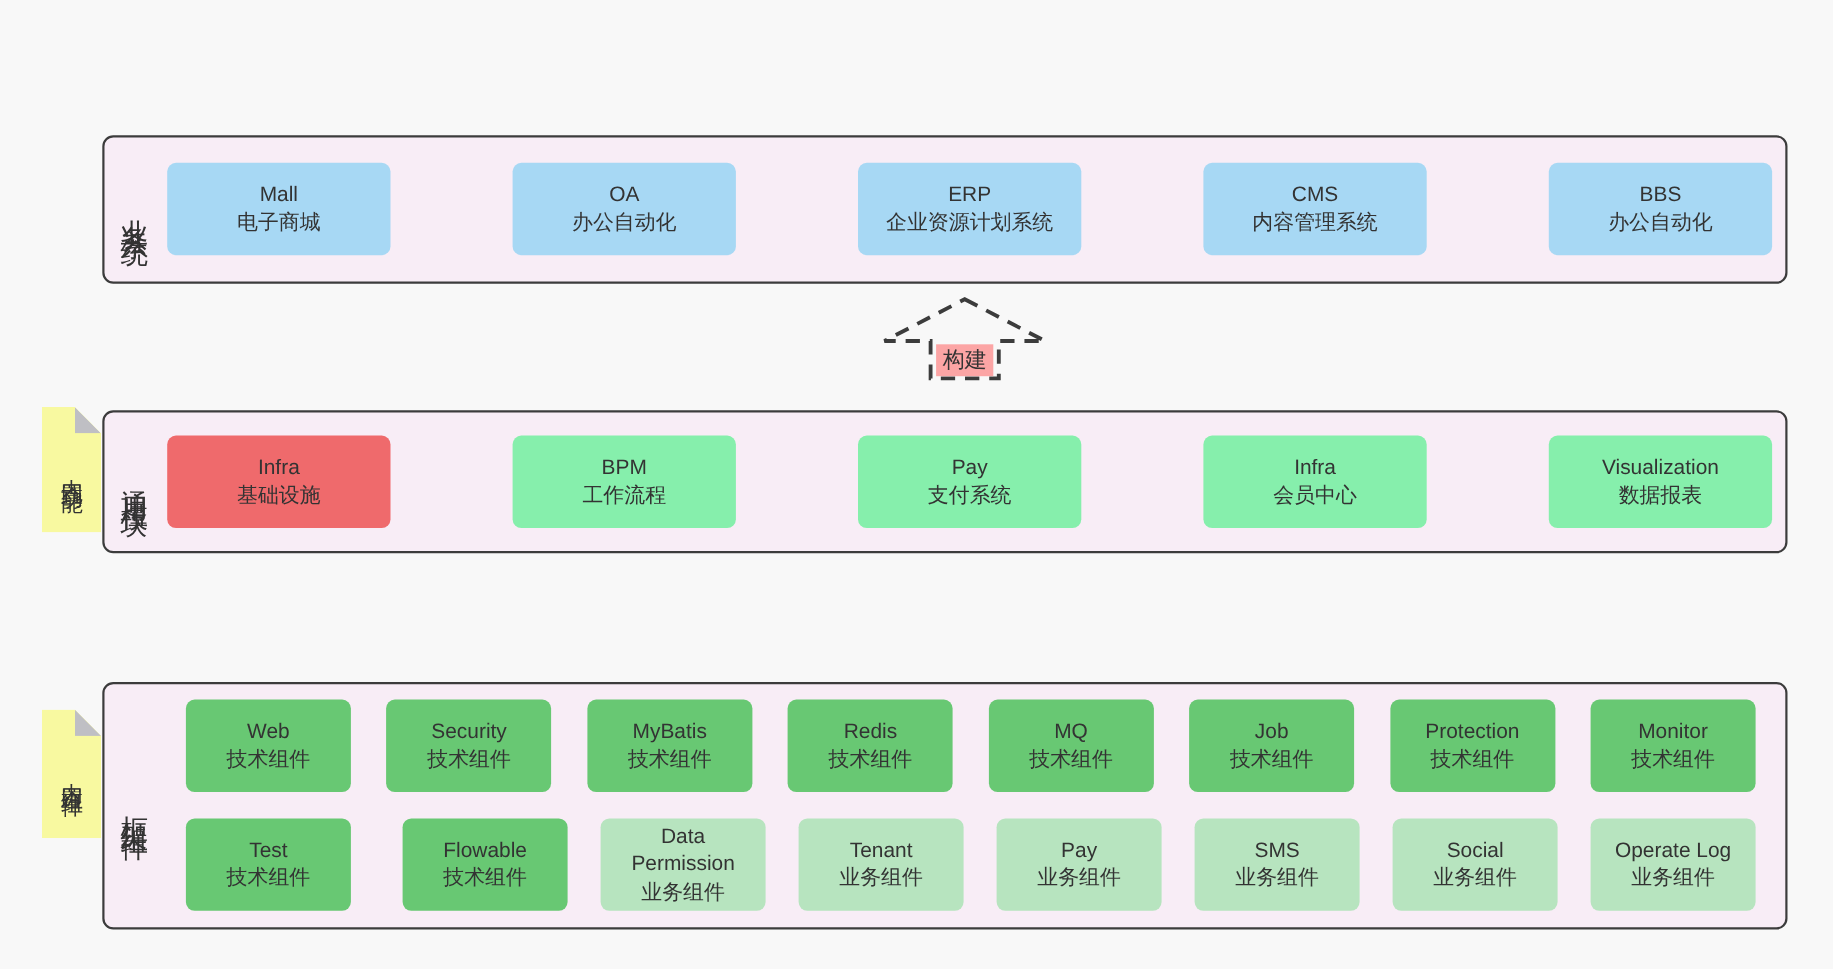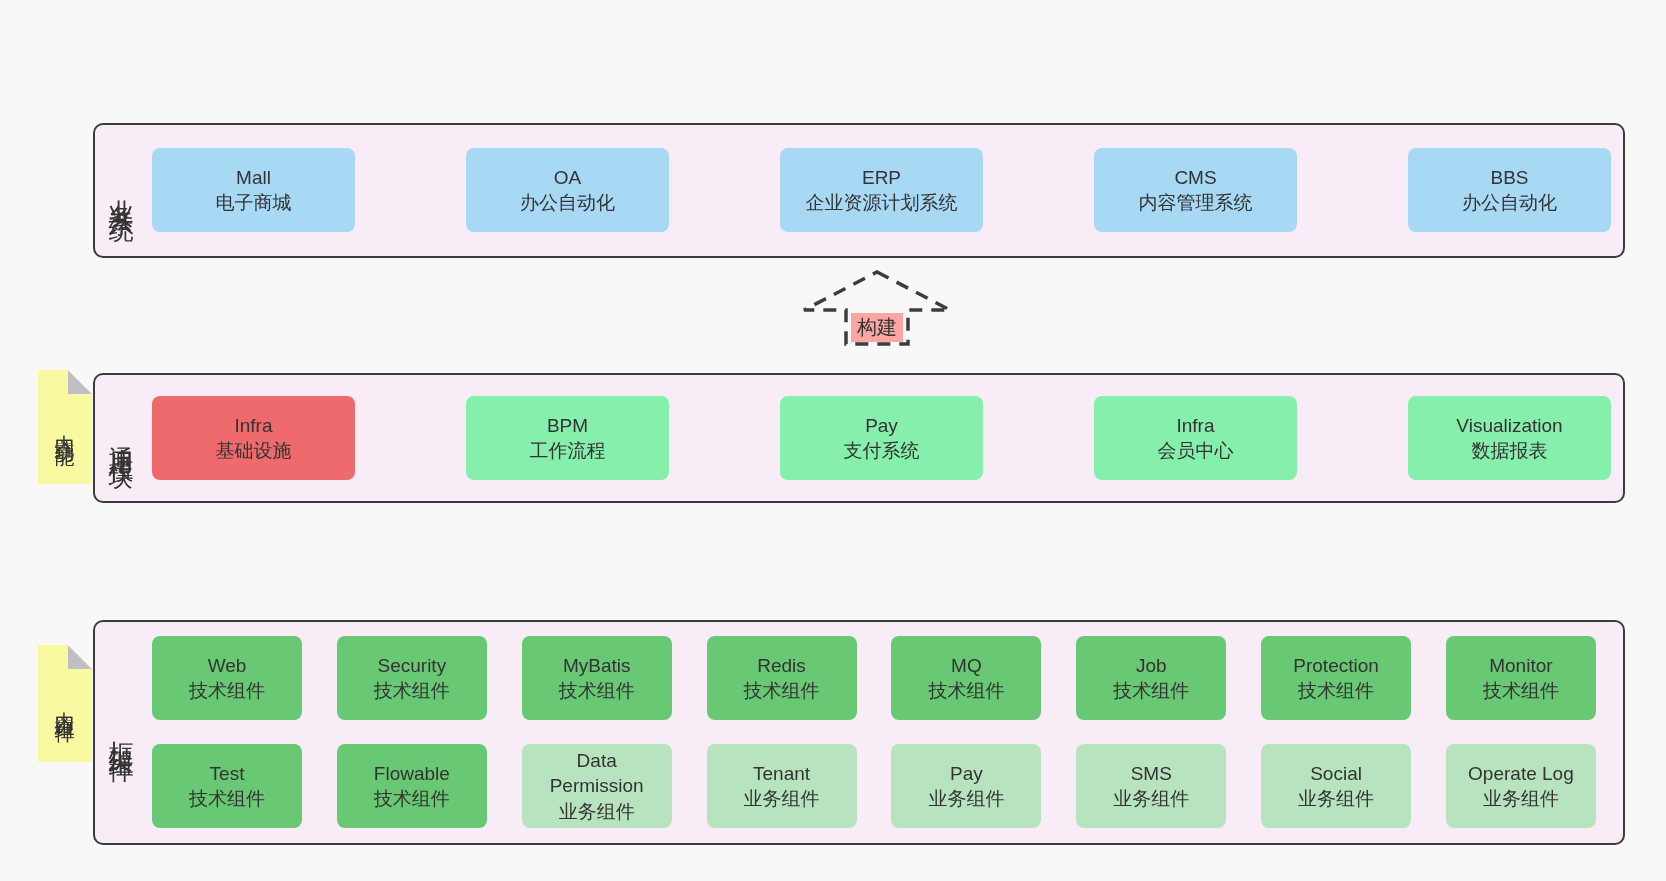--- a/index.html
+++ b/index.html
@@ -38,21 +38,21 @@
   .mbox{
     border-radius:8px;display:flex;flex-direction:column;
     align-items:center;justify-content:center;text-align:center;
     font-size:19px;line-height:1.32;padding:4px 8px;box-sizing:border-box;
   }
   .row6 .mbox{width:203px;height:84px;}
   .row8 .mbox{width:150px;height:84px;}
   .c-blue      {background:#a7d8f4;}
   .c-red       {background:#ef6a6c;}
   .c-pink      {background:#86efac;}
-  .c-green     {background:#68c873;}
+  .c-green     {background:#68c873;margin-left:17px;}
   .c-lightgreen{background:#b7e4bf;}
 
   
   .arrow{position:absolute;width:164px;height:88px;}
   #arrow-build    {left:795px;top:263px;}
   #arrow-implement{left:811px;top:510px;}
   .arrow svg{position:absolute;left:0;top:0;}
   .arrow-label{
     position:absolute;left:50%;transform:translateX(-50%);
     top:50px;background:#fca5a5;padding:1px 6px;

